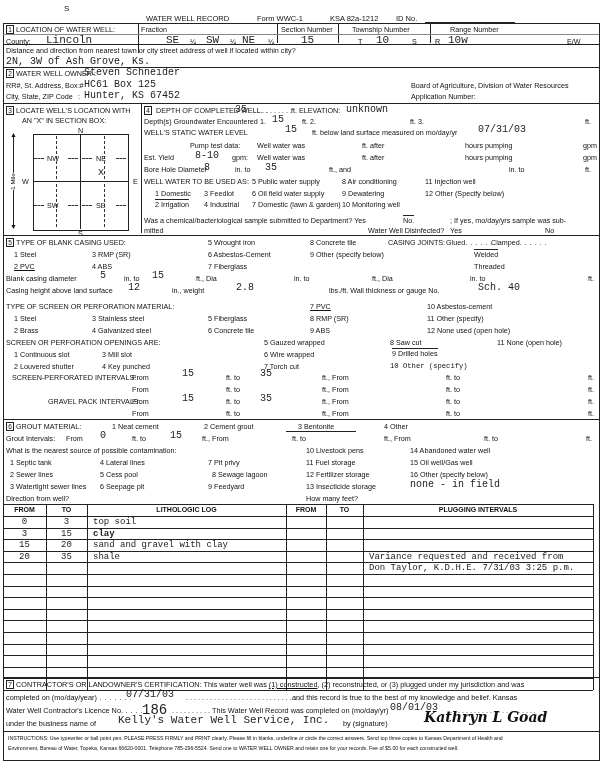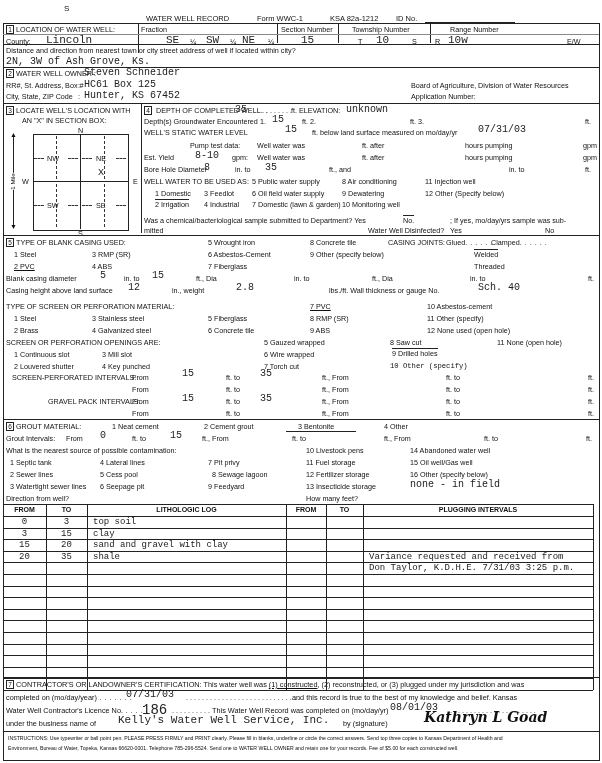--- a/index.html
+++ b/index.html
@@ -322,21 +322,21 @@
       <div class="abs tw" style="font-size: 9px; top: 13px; left: 43px; width: 41px; text-align: center;">3</div>
       <div class="abs tw" style="font-size: 9px; top: 13px; left: 90px;">top soil</div>
       <div class="abs tw" style="font-size: 9px; top: 13px; left: 289px;"></div>
       <div class="abs tw" style="font-size: 9px; top: 13px; left: 329px;"></div>
       <div class="abs tw" style="font-size: 9px; top: 13px; left: 366px;"></div>
     </div>
     <div class="hl" style="left: 0px; top: 23.6px; width: 590px;"></div>
     <div>
       <div class="abs tw" style="font-size: 9px; top: 24.6px; left: 0px; width: 43px; text-align: center;">3</div>
       <div class="abs tw" style="font-size: 9px; top: 24.6px; left: 43px; width: 41px; text-align: center;">15</div>
-      <div class="abs tw" style="font-size: 9px; top: 24.6px; left: 90px;">clay</div>
+      <div class="abs tw" style="font-size: 9px; top: 24.6px; left: 90px; font-weight: bold;">clay</div>
       <div class="abs tw" style="font-size: 9px; top: 24.6px; left: 289px;"></div>
       <div class="abs tw" style="font-size: 9px; top: 24.6px; left: 329px;"></div>
       <div class="abs tw" style="font-size: 9px; top: 24.6px; left: 366px;"></div>
     </div>
     <div class="hl" style="left: 0px; top: 35.2px; width: 590px;"></div>
     <div>
       <div class="abs tw" style="font-size: 9px; top: 36.2px; left: 0px; width: 43px; text-align: center;">15</div>
       <div class="abs tw" style="font-size: 9px; top: 36.2px; left: 43px; width: 41px; text-align: center;">20</div>
       <div class="abs tw" style="font-size: 9px; top: 36.2px; left: 90px;">sand and gravel with clay</div>
       <div class="abs tw" style="font-size: 9px; top: 36.2px; left: 289px;"></div>

